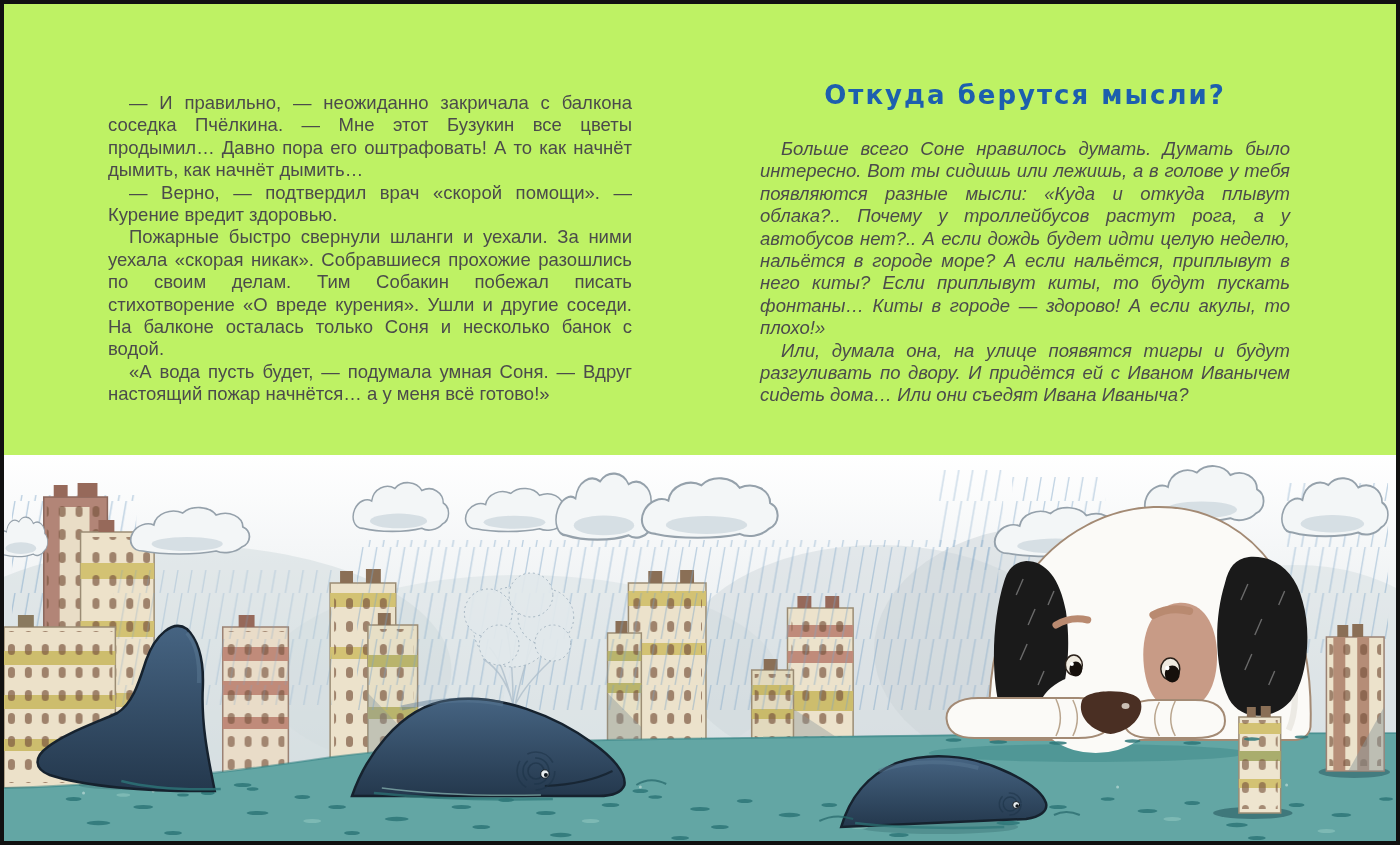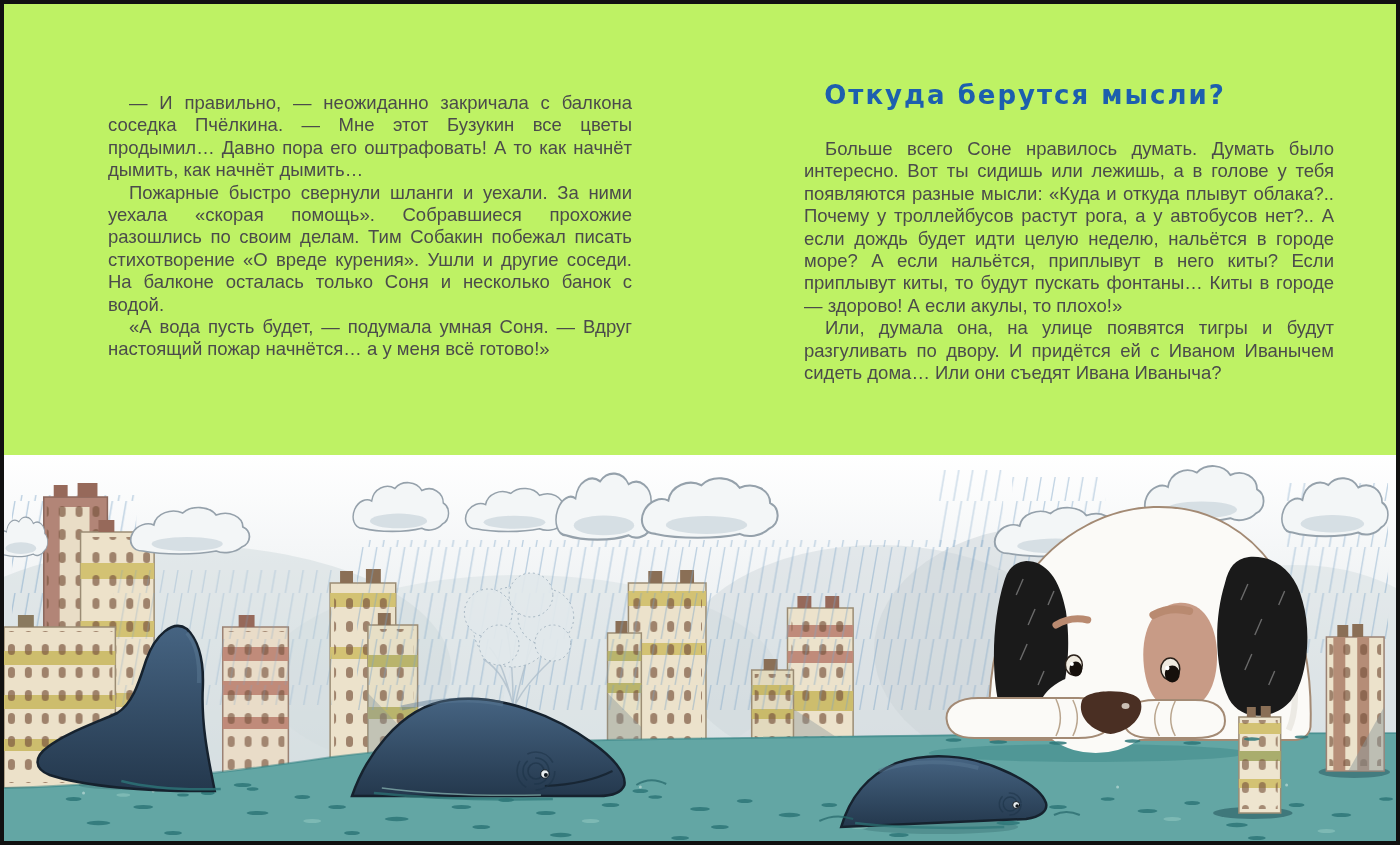--- a/index.html
+++ b/index.html
@@ -5,21 +5,21 @@
   html,body{margin:0;padding:0;background:#ffffff;}
   .spread{
     position:relative;width:1400px;height:845px;background:#bef264;
     border:4px solid var(--c-page-border,#111);box-sizing:border-box;overflow:hidden;
     font-family:"Liberation Sans",sans-serif;
   }
   .text-col{position:absolute;color:var(--c-body-text,#4b4b4b);font-size:18.5px;line-height:22.4px;
     text-align:justify;hyphens:auto;-webkit-hyphens:auto;}
   .text-col p{margin:0;text-indent:21px;}
   .col-left{left:104px;top:88px;width:524px;}
-  .col-right{left:800px;top:134px;width:530px;}
+  .col-right{left:756px;top:134px;width:530px;font-style:italic;}
   .chapter-title{position:absolute;left:756px;top:76px;width:530px;margin:0;text-align:center;
     font-size:26px;font-weight:bold;letter-spacing:2px;color:var(--c-heading,#1d5fae);
     font-family:"DejaVu Sans",sans-serif;}
   .illu{position:absolute;left:0;top:451px;width:1392px;height:386px;display:block;}
   
   .rainline{stroke:var(--c-rain,#7ba3c6);stroke-width:1.4;}
   .rain{fill:url(#rainP);}
   .winr{fill:var(--c-window-brown,#7a563f);fill-opacity:.85;}
   .cloudp{fill:var(--c-cloud-fill,#f3f6f7);stroke:var(--c-cloud-outline,#95a1ab);stroke-width:1.6;}
   .cloudshade{fill:var(--c-cloud-shade,#b9c7d2);opacity:.5;}
@@ -37,21 +37,22 @@
   .nose{fill:var(--c-dog-nose,#4a2f23);}
   .shadowg{fill:var(--c-shadow-gray,#8d999c);}
 </style>
 </head>
 <body>
 
 <div class="spread">
 
   <div class="text-col col-left">
     <p>— И правильно, — неожиданно закричала с балкона соседка Пчёлкина. — Мне этот Бузукин все цветы продымил… Давно пора его оштрафовать! А то как начнёт дымить, как начнёт дымить…</p>
-    <p>Пожарные быстро свернули шланги и уехали. За ними уехала «скорая помощь». Собравшиеся прохожие разошлись по своим делам. Тим Собакин побежал писать стихотворение «О вреде курения». Ушли и другие соседи. На балконе осталась только Соня и несколько банок с водой.</p>
+    <p>— Верно, — подтвердил врач «скорой помощи». — Курение вредит здоровью.</p>
+    <p>Пожарные быстро свернули шланги и уехали. За ними уехала «скорая никак». Собравшиеся прохожие разошлись по своим делам. Тим Собакин побежал писать стихотворение «О вреде курения». Ушли и другие соседи. На балконе осталась только Соня и несколько банок с водой.</p>
     <p>«А вода пусть будет, — подумала умная Соня. — Вдруг настоящий пожар начнётся… а у меня всё готово!»</p>
   </div>
 
   <h1 class="chapter-title">Откуда берутся мысли?</h1>
 
   <div class="text-col col-right">
     <p>Больше всего Соне нравилось думать. Думать было интересно. Вот ты сидишь или лежишь, а в голове у тебя появляются разные мысли: «Куда и откуда плывут облака?.. Почему у троллейбусов растут рога, а у автобусов нет?.. А если дождь будет идти целую неделю, нальётся в городе море? А если нальётся, приплывут в него киты? Если приплывут киты, то будут пускать фонтаны… Киты в городе — здорово! А если акулы, то плохо!»</p>
     <p>Или, думала она, на улице появятся тигры и будут разгуливать по двору. И придётся ей с Иваном Иванычем сидеть дома… Или они съедят Ивана Иваныча?</p>
   </div>
 

